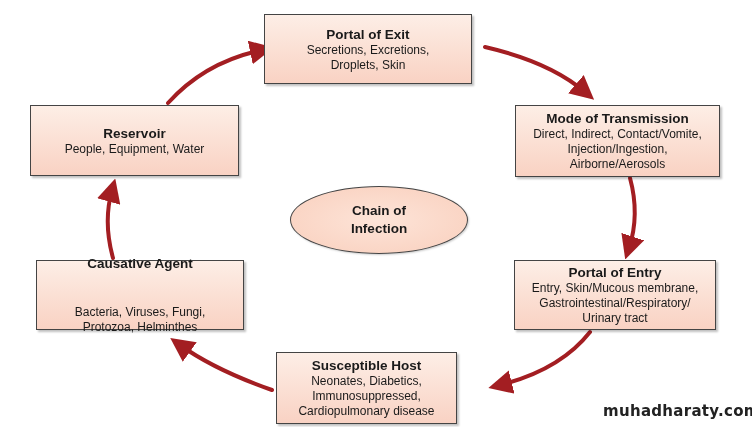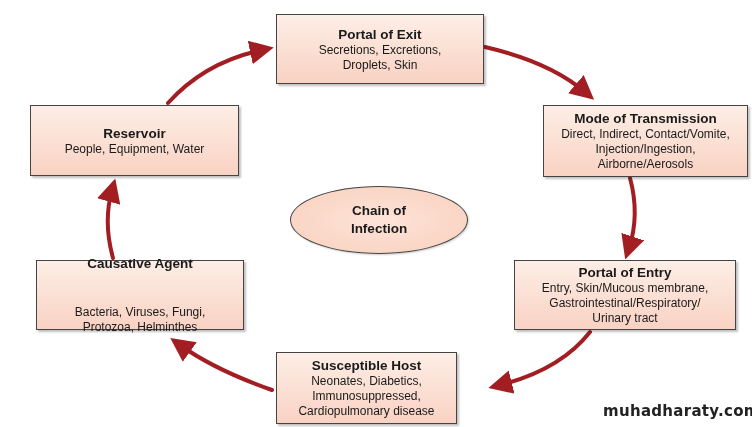--- a/index.html
+++ b/index.html
@@ -9,23 +9,23 @@
     position: absolute; box-sizing: border-box;
     border: 1px solid #444;
     background: linear-gradient(to bottom, #fdeee6 0%, #f9d2c3 100%);
     box-shadow: 2px 2px 2px rgba(0,0,0,0.25);
     text-align: center;
     display: flex; flex-direction: column; justify-content: center;
     font-size: 12px; line-height: 15px;
   }
   .box .title { font-weight: bold; font-size: 13.5px; line-height: 17px; }
   .box .desc { white-space: pre-line; }
-  #box-portal-exit   { left: 276px; top: 14px;  width: 208px; height: 70px; }
-  #box-transmission  { left: 543px; top: 105px; width: 205px; height: 72px; }
-  #box-portal-entry  { left: 514px; top: 260px; width: 222px; height: 70px; }
+  #box-portal-exit   { left: 264px; top: 14px;  width: 208px; height: 70px; }
+  #box-transmission  { left: 515px; top: 105px; width: 205px; height: 72px; }
+  #box-portal-entry  { left: 514px; top: 260px; width: 202px; height: 70px; }
   #box-host          { left: 276px; top: 352px; width: 181px; height: 72px; }
   #box-agent         { left: 36px;  top: 260px; width: 208px; height: 70px; gap: 33px; }
   #box-reservoir     { left: 30px;  top: 105px; width: 209px; height: 71px; }
   .ellipse {
     position: absolute; left: 290px; top: 186px; width: 178px; height: 68px;
     box-sizing: border-box; border: 1px solid #444; border-radius: 50%;
     background: radial-gradient(ellipse at center, #fde4d8 0%, #f9cfbd 100%);
     display: flex; align-items: center; justify-content: center;
     text-align: center; font-weight: bold; font-size: 13.5px; line-height: 18px;
     white-space: pre-line;

